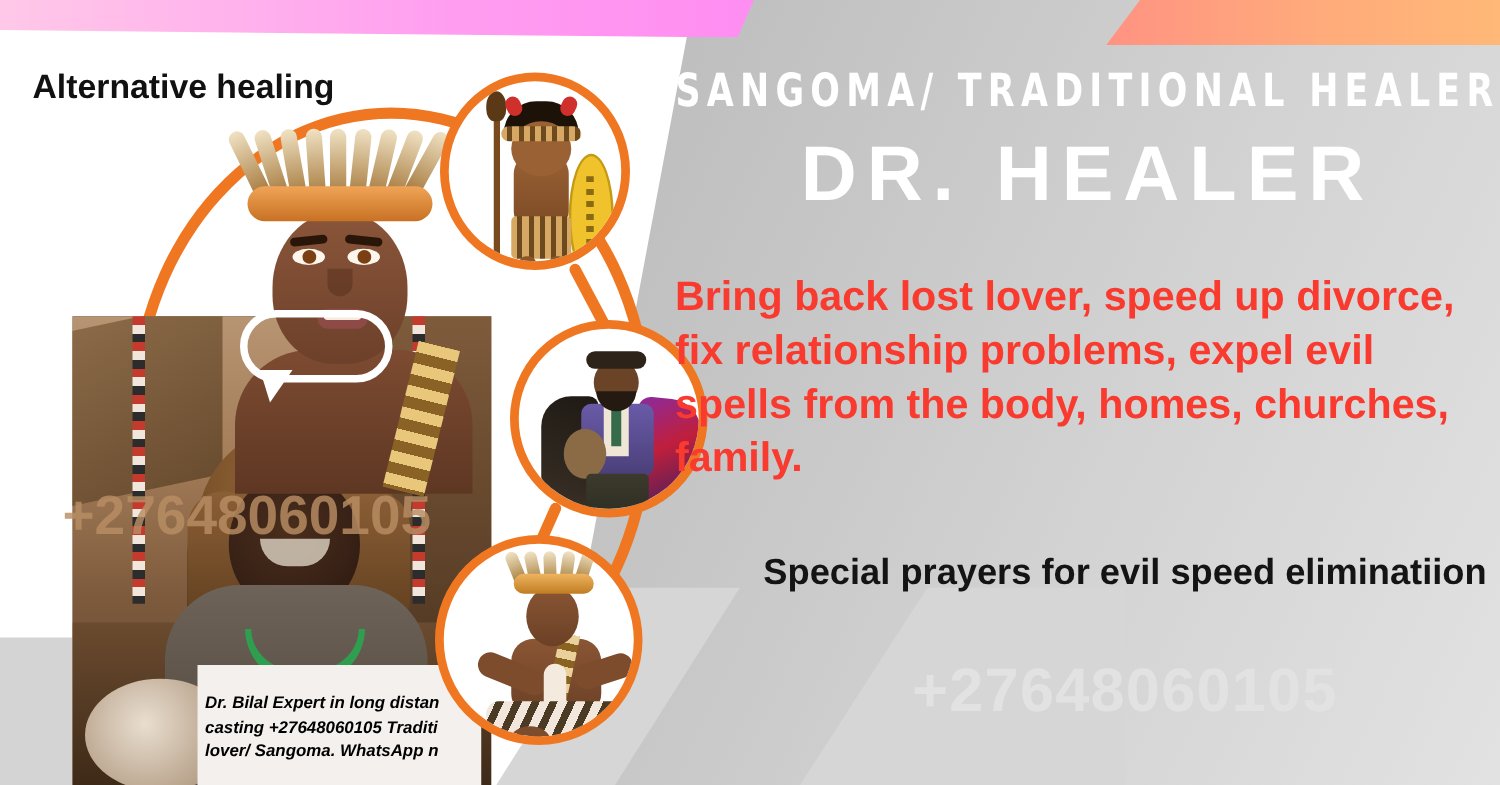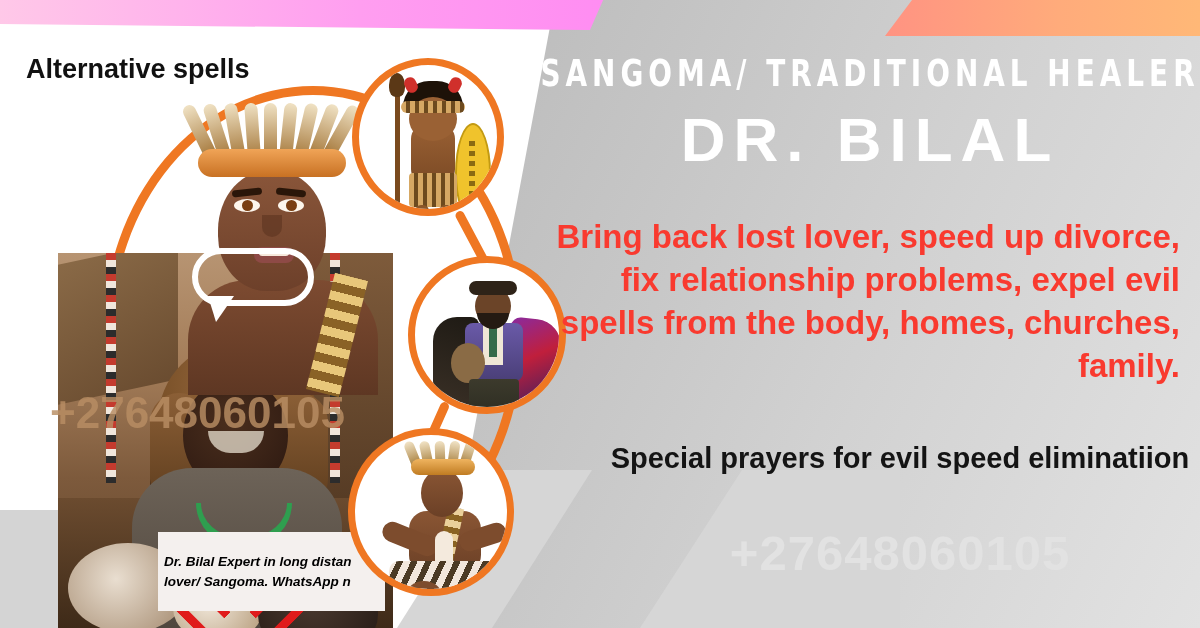--- a/index.html
+++ b/index.html
@@ -26,21 +26,21 @@
     background:linear-gradient(90deg,#ff9382 0%,#ffab7b 55%,#ffb877 100%);
     clip-path:polygon(27px 0px, 315px 0px, 315px 36px, 0px 36px);}
 
   
   .right-col{position:absolute;left:540px;top:52px;width:660px;text-align:center;}
   .kicker{font-family:"DejaVu Sans Condensed","Liberation Sans",sans-serif;
     font-weight:700;font-size:31px;letter-spacing:5px;color:#ffffff;
     transform:scaleY(1.18);transform-origin:center top;white-space:nowrap;}
   .bigname{margin-top:16px;font-size:62px;font-weight:700;color:#ffffff;letter-spacing:8px;}
 
-  .redtext{position:absolute;left:540px;top:216px;width:640px;text-align:right;
+  .redtext{position:absolute;left:540px;top:216px;width:640px;text-align:left;
     color:#f93a2f;font-weight:700;font-size:33px;line-height:1.30;}
   .blacktext{position:absolute;left:600px;top:440px;width:600px;text-align:center;
     color:#141414;font-weight:700;font-size:29px;line-height:1.28;}
   .phone-ghost{position:absolute;left:600px;top:525px;width:600px;text-align:center;
     color:#e2e2e2;font-weight:700;font-size:49px;letter-spacing:1px;}
 
   
   .alt-heal{position:absolute;left:26px;top:54px;font-size:27px;font-weight:700;color:#111;}
 
   
@@ -212,21 +212,21 @@
 
   <div class="bg-white"></div>
   <div class="bg-gray-right"></div>
   <div class="bg-gray-lower"></div>
   <div class="bg-gray-lower2"></div>
   <div class="bg-gray-strip-left"></div>
 
   <div class="band-pink"></div>
   <div class="band-orange"></div>
 
-  <div class="alt-heal">Alternative spells</div>
+  <div class="alt-heal">Alternative healing</div>
 
   <div class="big-ring"></div>
 
   <div class="photo">
     <div class="ph-sky"></div>
     <div class="ph-hut"></div>
     <div class="ph-wall"></div>
     <div class="ph-ground"></div>
     <div class="bead-col bead-a"></div>
     <div class="bead-col bead-b"></div>
@@ -241,20 +241,21 @@
     <div class="ph-obj1"></div>
     <div class="ph-obj2"></div>
     <div class="ph-obj3"></div>
     <div class="heart"></div>
   </div>
 
   <div class="phone-overlay">+27648060105</div>
 
   <div class="caption">
     <div>Dr. Bilal Expert in long distan</div>
+    <div>casting +27648060105 Traditi</div>
     <div>lover/ Sangoma. WhatsApp n</div>
   </div>
 
   <div class="healer">
     <div class="shoulder"></div>
     <div class="sash"></div>
     <div class="feathers">
       <div class="f" style="left:2px;transform:rotate(-26deg)"></div>
       <div class="f" style="left:20px;transform:rotate(-18deg)"></div>
       <div class="f" style="left:38px;transform:rotate(-10deg)"></div>
@@ -322,20 +323,20 @@
     <div class="cs-sash"></div>
     <div class="cs-wrap"></div>
     <div class="cs-skirt"></div>
     <div class="cs-knee"></div>
     <div class="cs-head"></div>
     <div class="cs-crown"></div>
   </div>
 
   <div class="right-col">
     <div class="kicker">SANGOMA/ TRADITIONAL HEALER</div>
-    <div class="bigname">DR.  BILAL</div>
+    <div class="bigname">DR.  HEALER</div>
   </div>
 
   <div class="redtext">Bring back lost lover, speed up divorce, fix relationship problems, expel evil spells from the body, homes, churches, family.</div>
   <div class="blacktext">Special prayers for  evil speed eliminatiion</div>
   <div class="phone-ghost">+27648060105</div>
 
 </div>
 
 </body></html>

